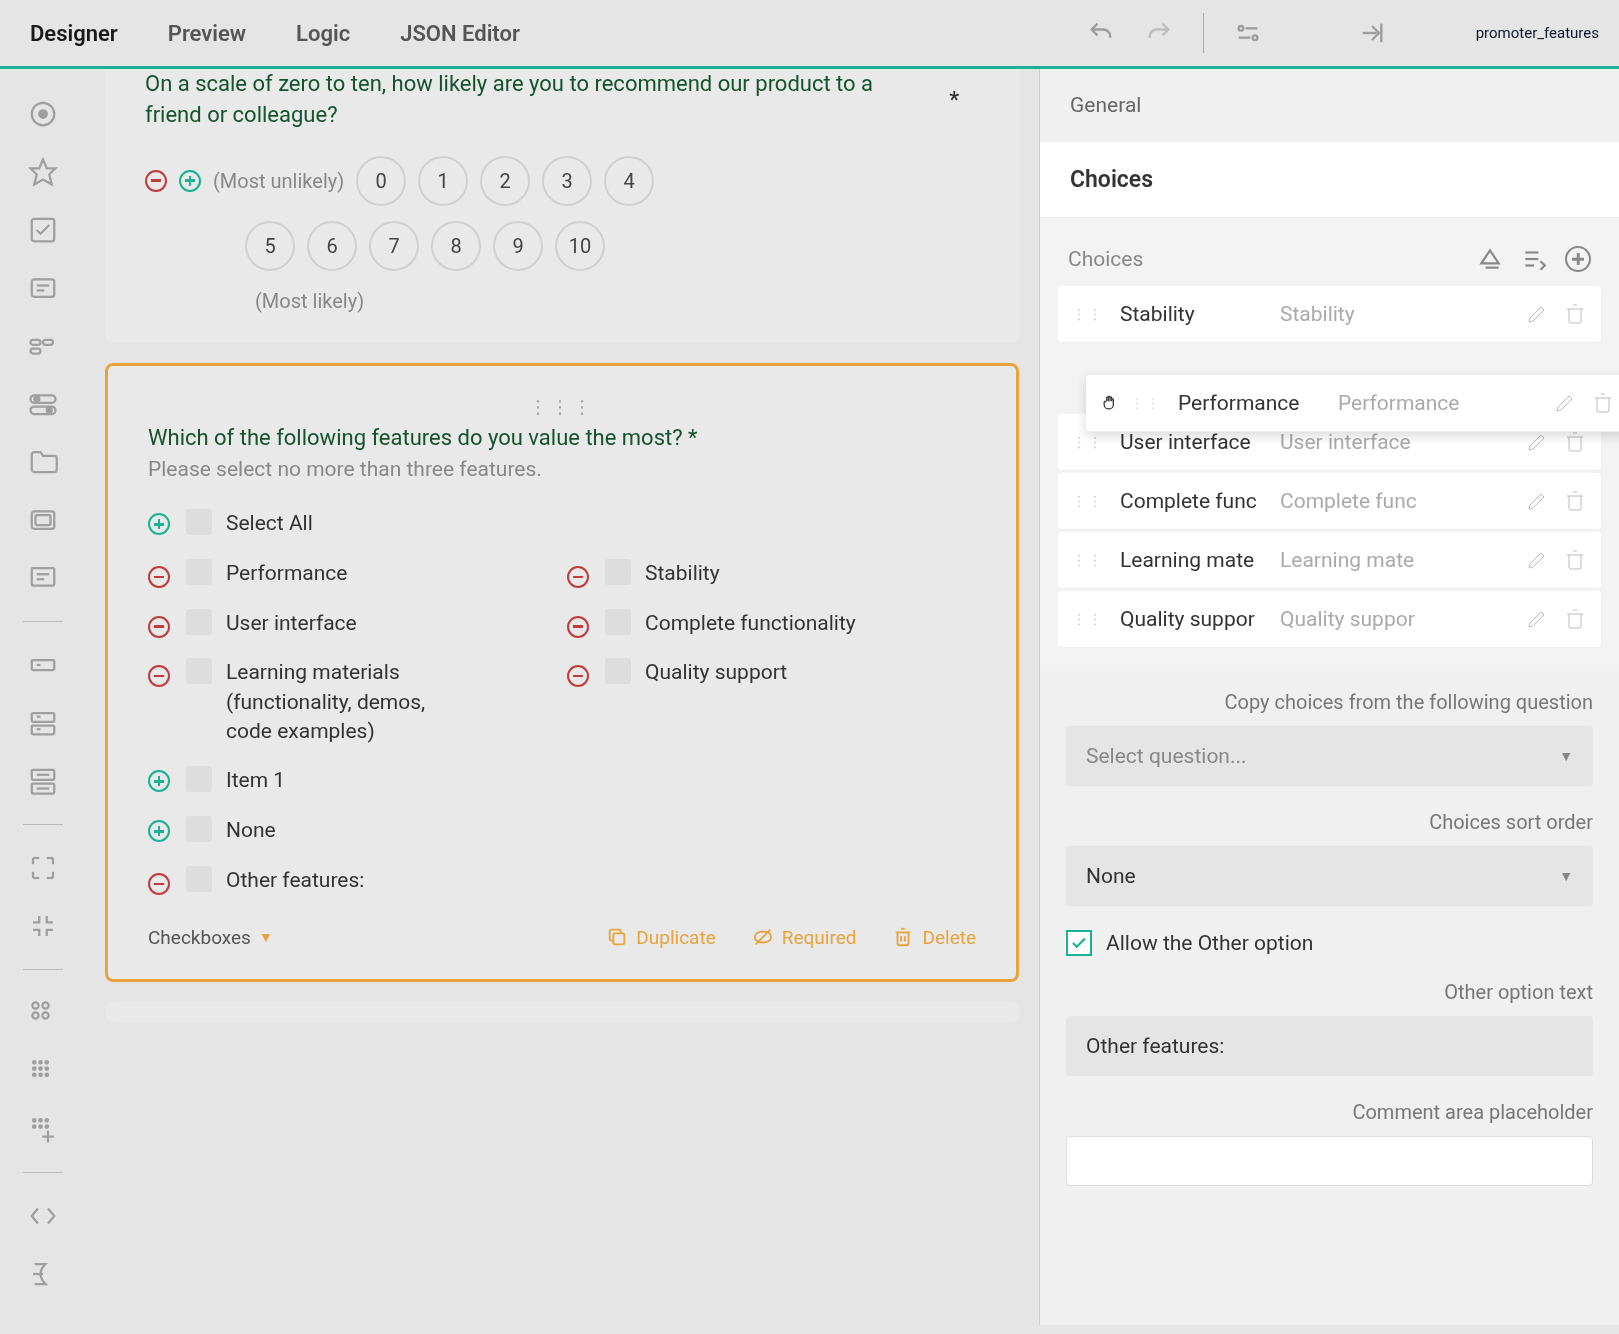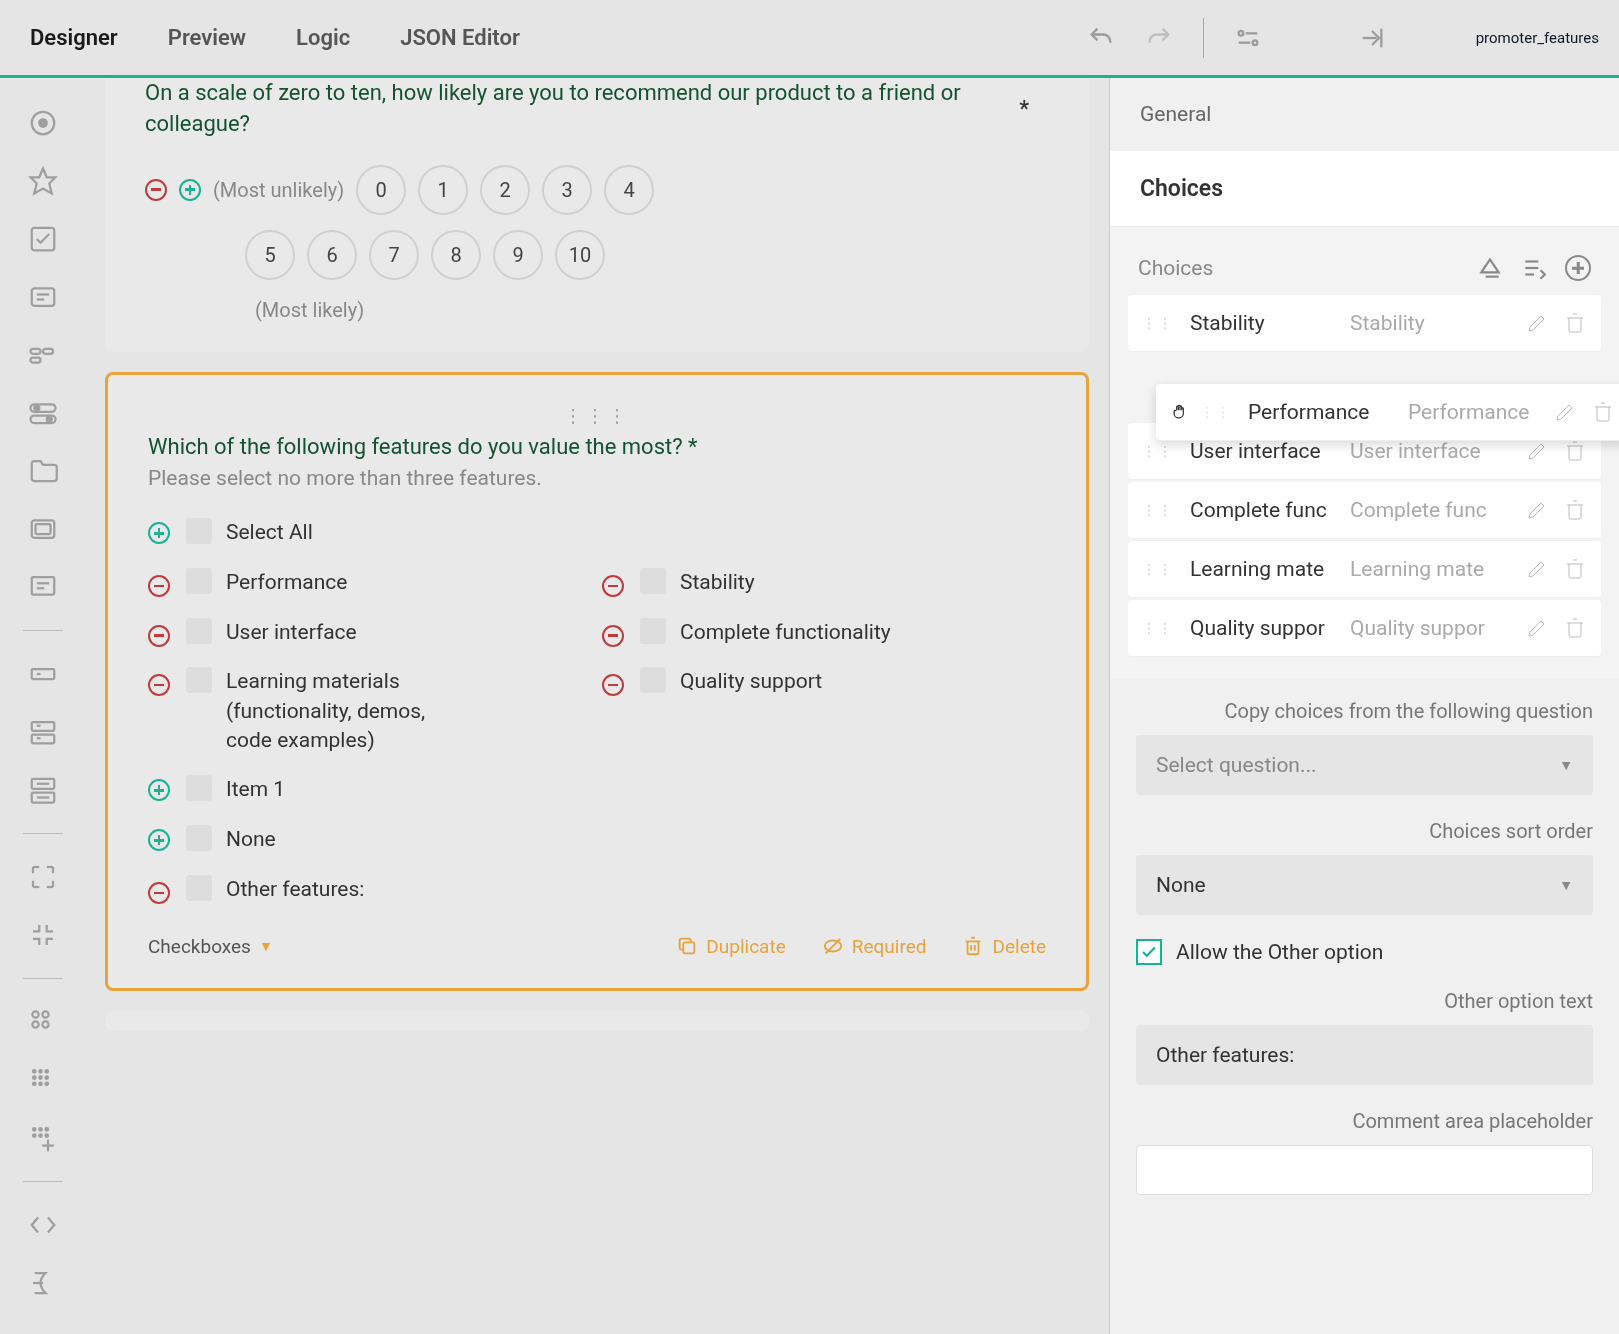--- a/index.html
+++ b/index.html
@@ -9,21 +9,21 @@
     width: 1619px;
     height: 1334px;
     overflow: hidden;
     color: #333;
   }
 
   
   .top-toolbar {
     display: flex;
     align-items: center;
-    height: 78px;
+    height: 69px;
     background: #e5e5e5;
     border-bottom: 3px solid #19b394;
     padding: 0 20px;
   }
   .top-tabs { display: flex; gap: 50px; padding-left: 10px; }
   .top-tab { font-size: 22px; font-weight: 600; color: #555; cursor: pointer; }
   .top-tab.active { color: #1a1a1a; }
   .toolbar-right { margin-left: auto; display: flex; align-items: center; gap: 30px; }
   .toolbar-icon { width: 28px; height: 28px; opacity: 0.5; cursor: pointer; }
   .toolbar-sep { width: 1px; height: 40px; background: #aaa; }
@@ -97,21 +97,21 @@
     font-size: 18px; color: #555;
   }
   .type-sel { display:flex; align-items:center; gap:8px; color:#555; font-size:19px;}
   .type-sel .caret { color:#e8a33d; font-size:14px;}
   .footer-actions { margin-left: auto; display:flex; gap: 36px; }
   .footer-action { display:flex; align-items:center; gap:8px; color:#e8a33d; font-size:19px; cursor:pointer;}
   .footer-action svg { width:22px; height:22px; }
 
   
   .right-panel {
-    width: 510px;
+    width: 580px;
     background: #f0f0f0;
     border-left: 1px solid #ccc;
     display: flex;
     flex-direction: column;
     overflow: hidden;
   }
   .panel-section-header {
     font-size: 21px; color: #666; padding: 24px 30px; 
   }
   .panel-active-section {

